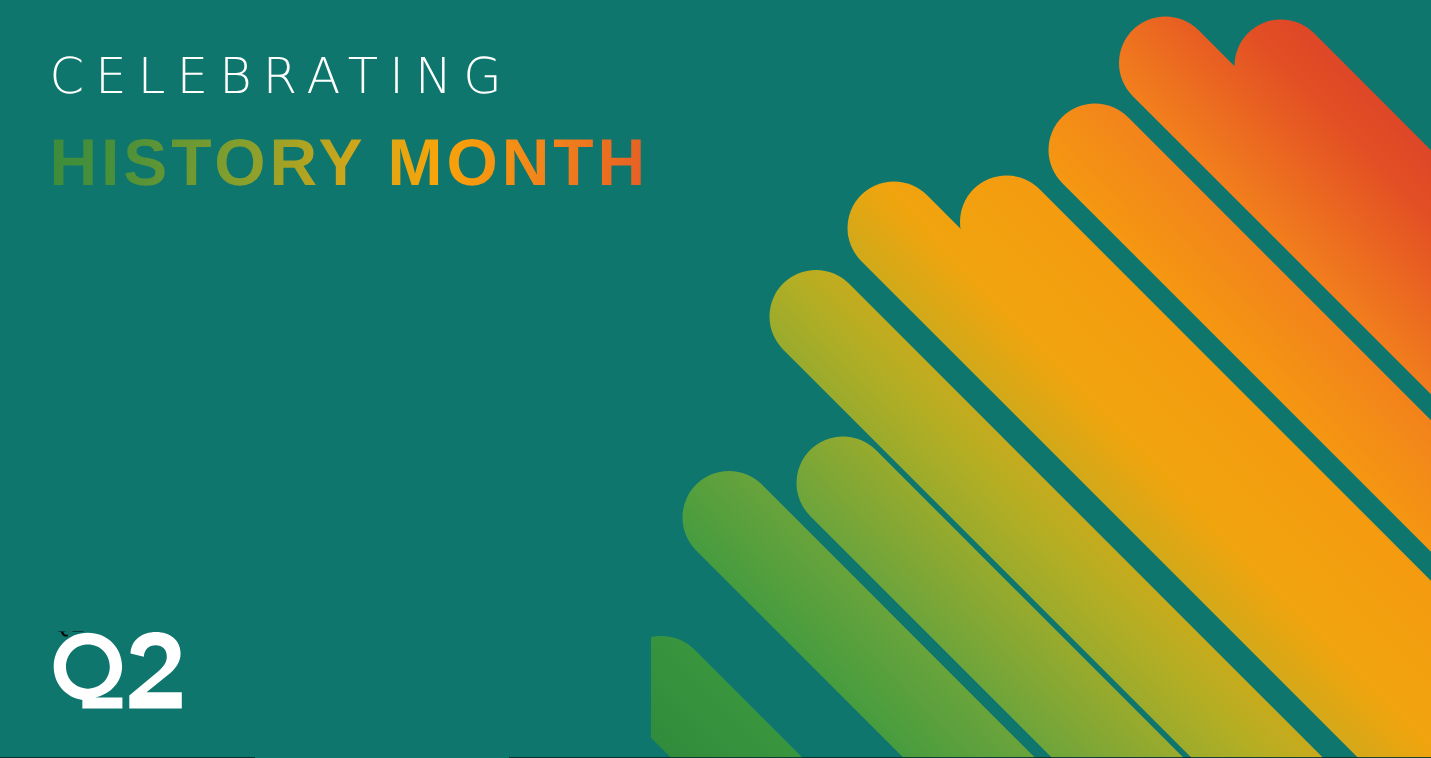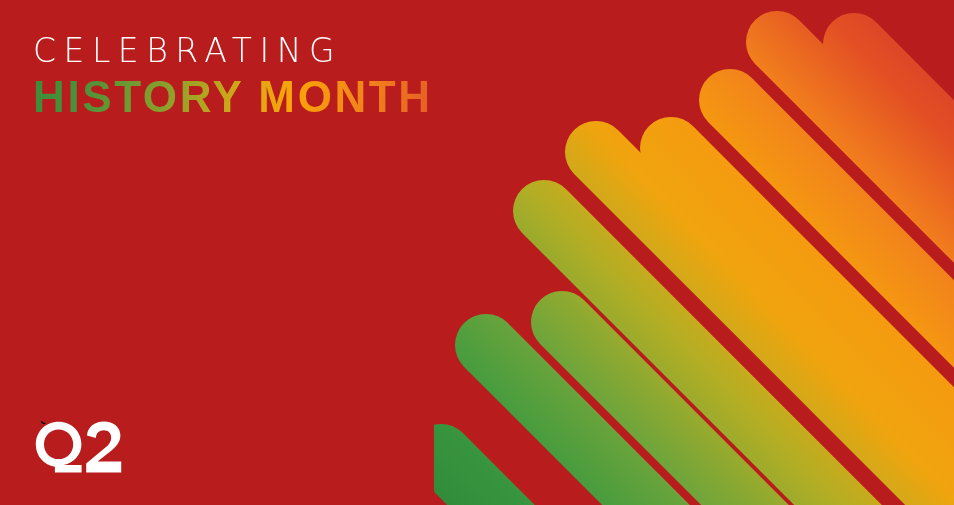--- a/index.html
+++ b/index.html
@@ -64,21 +64,21 @@
         #e45a26 79%,
         #d6382e 92%,
         #d0332f 100%);
     -webkit-background-clip: text;
     background-clip: text;
     color: transparent;
     -webkit-text-fill-color: transparent;
   }
 
   .line-history {
-    margin-top: 8px;
+    margin-top: 20px;
     font-size: 44px;
     font-weight: bold;
     letter-spacing: 2.6px;
     line-height: 1;
     white-space: nowrap;
     font-family: "Liberation Sans", sans-serif;
     background-image: linear-gradient(100deg,
         #3c8c3c 0%,
         #4d9139 10%,
         #8ba02c 26%,
@@ -118,21 +118,21 @@
     position: absolute;
     width: 1px; height: 1px;
     overflow: hidden;
     clip: rect(0 0 0 0);
     white-space: nowrap;
   }
 </style>
 </head>
 <body>
 
-<div id="stage" style="background: #b91c1c;">
+<div id="stage" style="background: #0f766e;">
 
   <div id="graphic">
     <svg width="520" height="505" viewBox="0 0 520 505" xmlns="http://www.w3.org/2000/svg" aria-hidden="true">
       <defs>
         <linearGradient id="gfan" x1="0" y1="505" x2="520" y2="0" gradientUnits="userSpaceOnUse">
           <stop offset="0.00" stop-color="#2f8b3a"></stop>
           <stop offset="0.14" stop-color="#3d9a40"></stop>
           <stop offset="0.27" stop-color="#71a53a"></stop>
           <stop offset="0.40" stop-color="#b3ae24"></stop>
           <stop offset="0.52" stop-color="#f0a40e"></stop>

